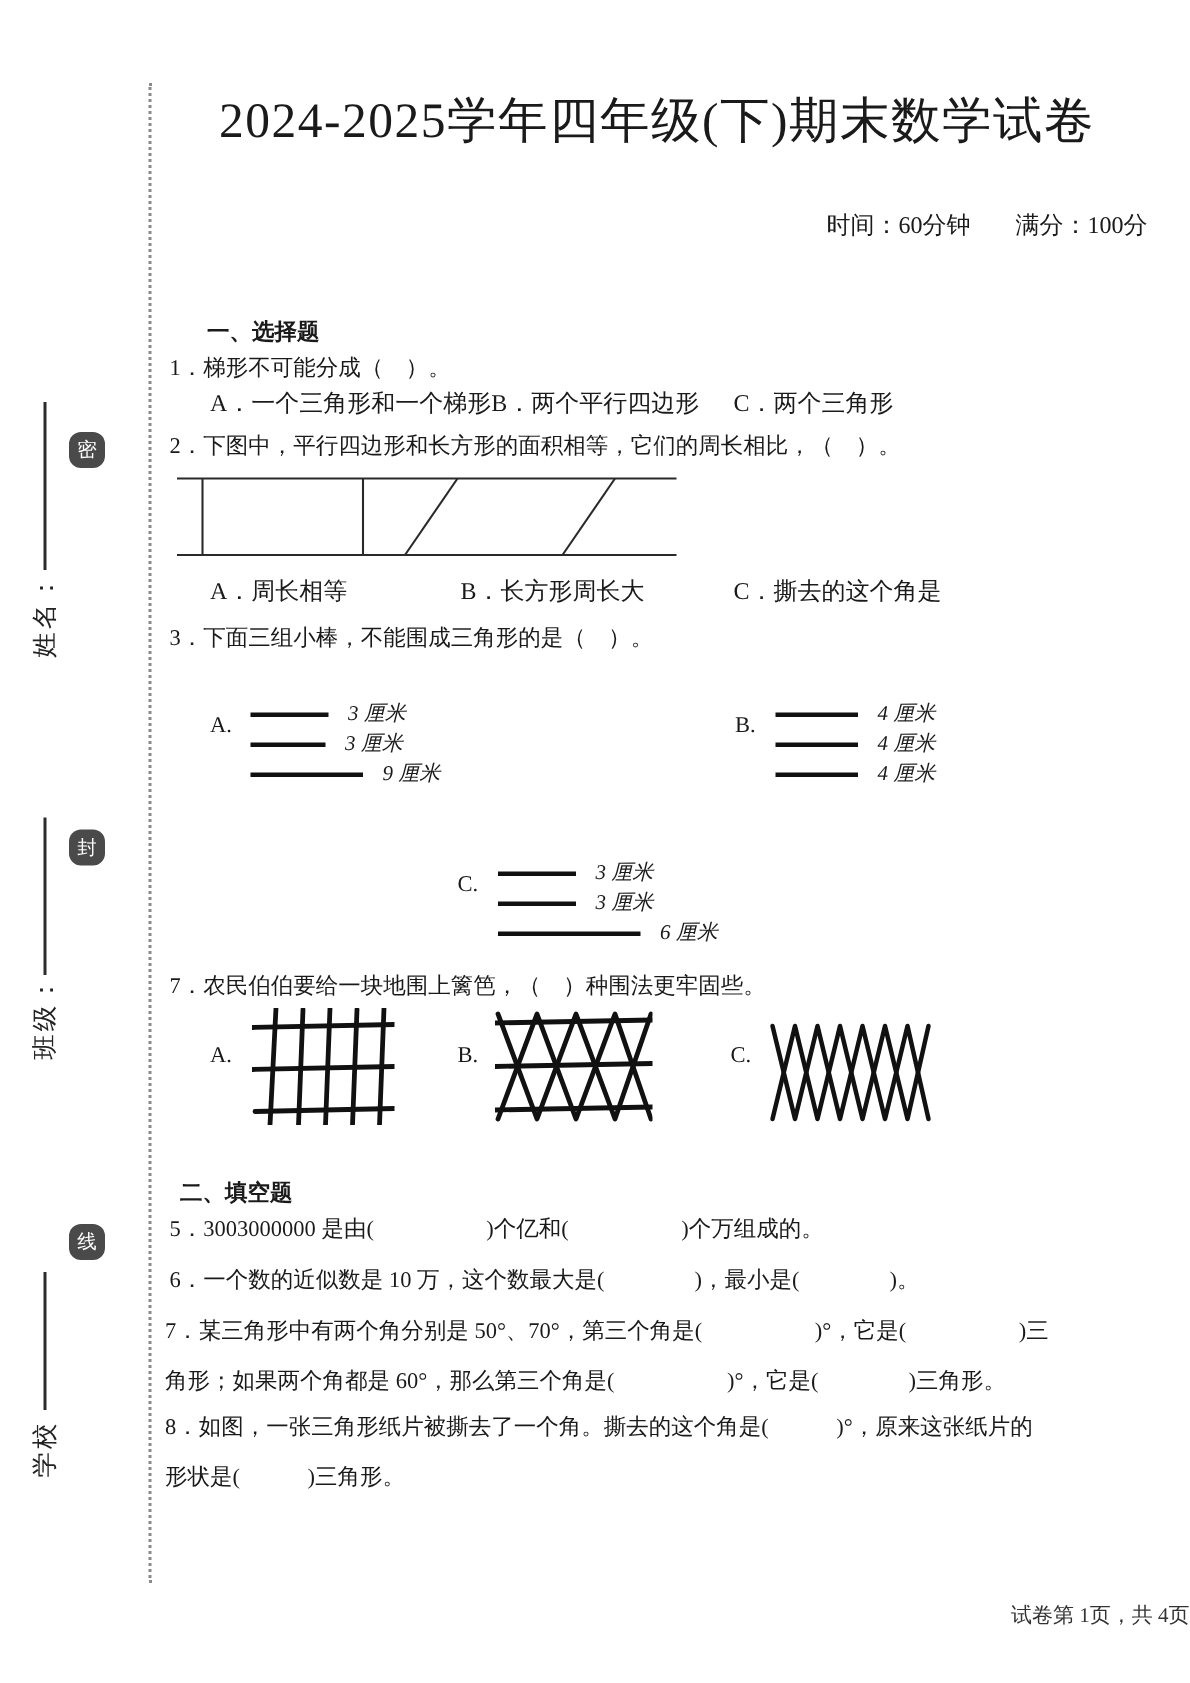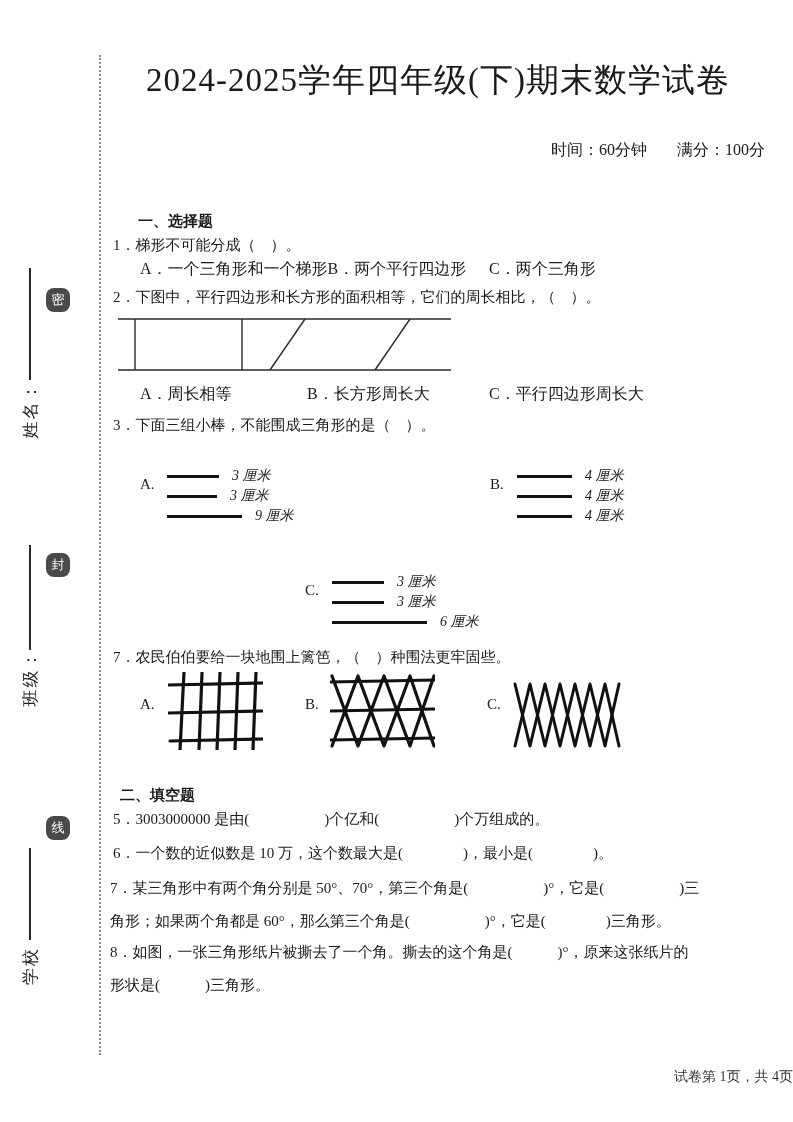--- a/index.html
+++ b/index.html
@@ -152,21 +152,21 @@
       <line x1="124" y1="3" x2="124" y2="54"></line>
       <line x1="152" y1="54" x2="187" y2="3"></line>
       <line x1="257" y1="54" x2="292" y2="3"></line>
     </g>
   </svg>
 </div>
 
 <div class="abs optrow" style="left:140px;top:384px;width:620px;height:20px;">
   <span class="opt-abs" style="left:0;">A．周长相等</span>
   <span class="opt-abs" style="left:167px;">B．长方形周长大</span>
-  <span class="opt-abs" style="left:349px;">C．平行四边形周长大</span>
+  <span class="opt-abs" style="left:349px;">C．撕去的这个角是</span>
 </div>
 
 <div class="abs qtext" style="left:113px;top:416px;">3．下面三组小棒，不能围成三角形的是（　）。</div>
 
 <div class="abs stick-group" style="left:140px;top:462px;height:70px;">
   <span class="glabel">A.</span>
   <div class="stick-rows">
     <div class="stick-row">
       <span class="stick-line" style="width:52px;"></span>
       <span class="stick-label">3 厘米</span>

